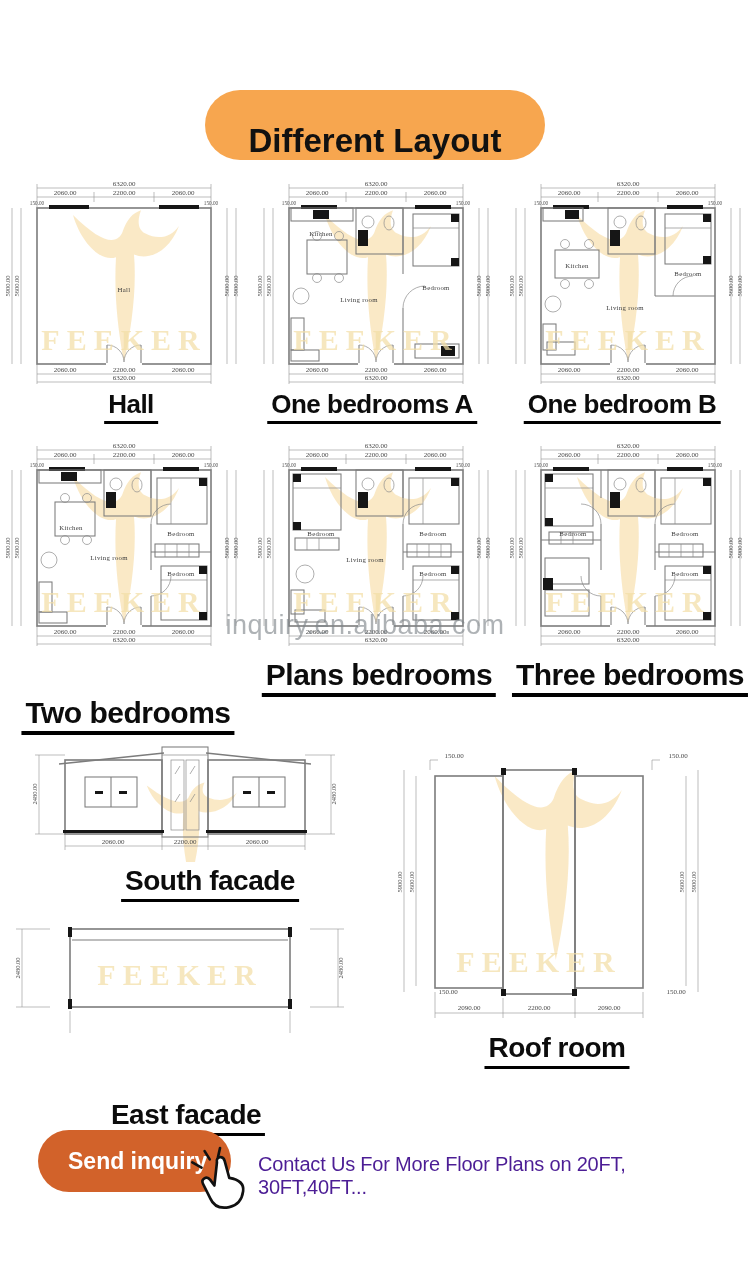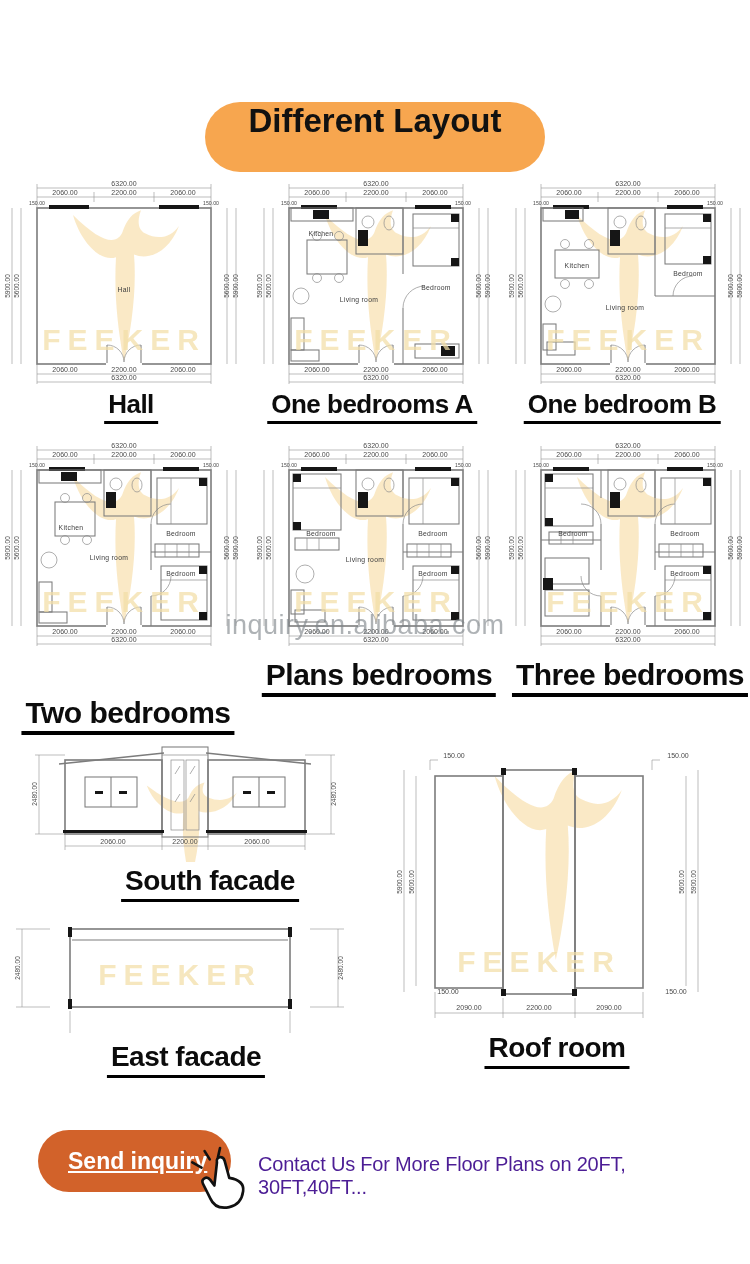--- a/index.html
+++ b/index.html
@@ -1,23 +1,23 @@
 <!DOCTYPE html>
 <html><head>
 <meta charset="utf-8">
 <style>
   html,body{margin:0;padding:0;background:#ffffff;}
   .canvas{position:relative;width:750px;height:1264px;background:#fff;overflow:hidden;
           font-family:"Liberation Sans",sans-serif;}
   
   .banner{position:absolute;left:205px;top:90px;width:340px;height:70px;border-radius:36px;
-          display:flex;align-items:flex-start;justify-content:center;margin-top:12px;}
+          display:flex;align-items:flex-end;justify-content:center;}
   .banner span{font-size:33px;font-weight:bold;color:#111;letter-spacing:0px;}
   
-  .fig{position:absolute;}
+  .fig{position:absolute;font-family:Liberation Serif, serif;}
   .fig svg{display:block;}
   .plan-title{position:absolute;transform:translateX(-50%);white-space:nowrap;font-weight:bold;
               color:#0c0c0c;border-bottom:3px solid #000;padding:0 4px 2px;letter-spacing:-0.5px;line-height:1.1;}
   .t1{font-size:26px;}
   .t2{font-size:30px;border-bottom-width:4px;}
   .t3{font-size:28px;border-bottom-width:3px;}
   
   .wall{stroke:#7c7c7c;fill:none;stroke-width:1.6;}
   .wall-in{stroke:#7c7c7c;fill:none;stroke-width:1.05;}
   .thin{stroke:#8b8b8b;fill:none;stroke-width:0.7;}
@@ -27,21 +27,21 @@
   .dim.sm{font-size:5.2px;}
   .dim.v{font-size:6.5px;}
   .room{font-size:6.8px;fill:#3d3d3d;text-anchor:middle;letter-spacing:0.3px;}
   .wm-word{font-size:30px;font-weight:bold;fill:#f3dfa7;opacity:0.72;letter-spacing:7px;text-anchor:middle;}
   .wmlogo{fill:#f9e7c0;opacity:0.9;}
   .wm-site{position:absolute;left:140px;top:610px;width:450px;text-align:center;
            font-size:27px;color:rgba(125,130,136,0.62);letter-spacing:0.5px;}
   
   .cta-btn{position:absolute;left:38px;top:1130px;width:193px;height:62px;border:none;border-radius:32px;
            color:#fff;font-family:"Liberation Sans",sans-serif;font-weight:bold;font-size:23px;
-           display:flex;align-items:center;justify-content:flex-start;padding-left:30px;cursor:pointer;text-decoration:underline;}
+           display:flex;align-items:center;justify-content:flex-start;padding-left:30px;cursor:pointer;}
   .hand{position:absolute;left:183px;top:1146px;width:72px;height:76px;}
   .cta-text{position:absolute;left:258px;top:1153px;width:470px;font-weight:normal;font-size:20px;
             color:#4c1d95;letter-spacing:-0.2px;}
 </style>
 </head>
 <body>
 
 <div class="canvas">
 
   <svg width="0" height="0" style="position:absolute" aria-hidden="true">
@@ -572,21 +572,21 @@
         <rect class="wall" x="70" y="14" width="220" height="78"></rect>
         <line class="wall-in" x1="72" y1="25" x2="288" y2="25"></line>
         <rect class="blk" x="68" y="12" width="4" height="10"></rect>
           <rect class="blk" x="288" y="12" width="4" height="10"></rect>
         <rect class="blk" x="68" y="84" width="4" height="10"></rect>
           <rect class="blk" x="288" y="84" width="4" height="10"></rect>
       </g>
       <text class="wm-word" x="180" y="70">FEEKER</text>
     </svg>
   </div>
-  <div class="plan-title t3" style="left:186px;top:1042px">East facade</div>
+  <div class="plan-title t3" style="left:186px;top:1100px">East facade</div>
 
   <div class="fig" style="left:390px;top:742px">
     <svg width="330" height="290" viewBox="0 0 330 290">
       <use href="#wmlogo" transform="translate(95,18) scale(1.2,1.15)"></use>
       <g>
         <line class="dimline" x1="40" y1="18" x2="40" y2="28"></line>
           <line class="dimline" x1="40" y1="18" x2="48" y2="18"></line>
         <text class="dim" x="64" y="16">150.00</text>
         <line class="dimline" x1="262" y1="18" x2="262" y2="28"></line>
           <line class="dimline" x1="262" y1="18" x2="270" y2="18"></line>

